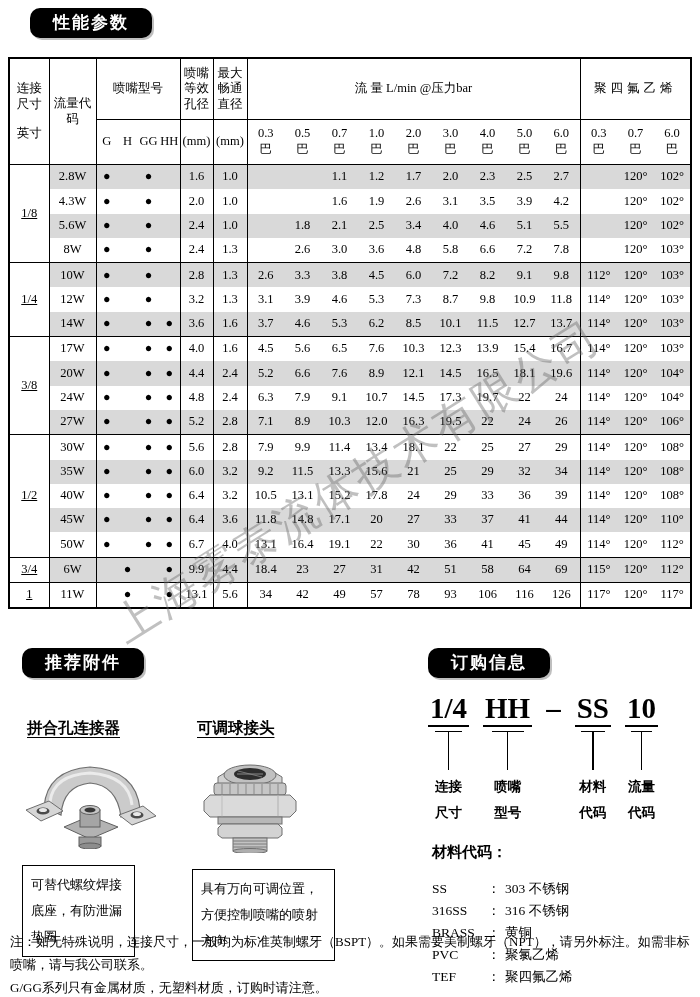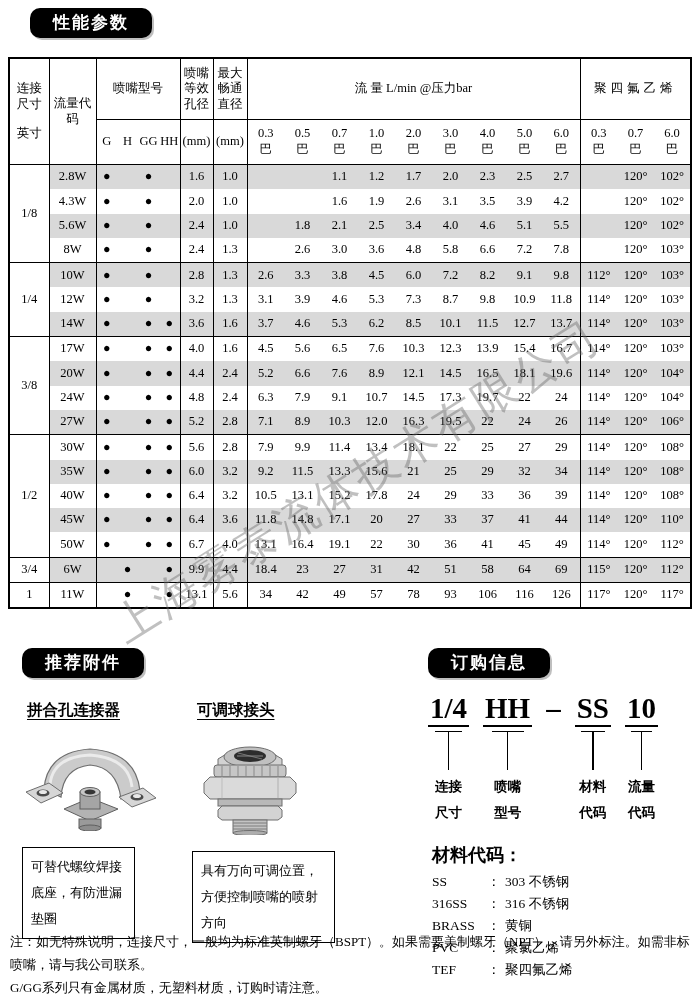--- a/index.html
+++ b/index.html
@@ -25,34 +25,34 @@
     border:none; padding:0 1px; text-align:center; vertical-align:middle;
     font-size:12.5px; font-weight:normal; line-height:1.25; overflow:hidden;
   }
   .bl { border-left:1px solid #000 !important; }
   .hb { border-bottom:1px solid #000 !important; }
   thead tr.h1 th { height:60px; }
   thead tr.h2 th { height:44px; border-bottom:1.5px solid #000; }
   tbody td { height:24.3px; }
   tbody tr.group-start td { border-top:1.5px solid #000; }
   td.shade { background:#d9d9d9; }
-  td.conn { background:#fff; font-size:12.5px; }
+  td.conn { background:#fff; font-size:12.5px;text-decoration:underline; }
   td.model { font-size:8px; }
   .angle-head { letter-spacing:4px; }
   .press { line-height:1.35; }
   
   .watermark {
     position:absolute; left:72px; top:452px; width:570px; text-align:center;
     transform:rotate(-32deg); font-size:44px; letter-spacing:3px;
     color:rgba(105,105,105,0.42); white-space:nowrap; z-index:6; pointer-events:none;
     font-family:"Liberation Serif","DejaVu Serif",serif;
   }
   
   .accessories { position:absolute; left:22px; top:648px; width:340px; }
-  .acc-items { display:flex; margin-top:22px;justify-content:flex-end; }
+  .acc-items { display:flex; margin-top:40px;justify-content:flex-end; }
   .acc-item1 { width:170px; }
   .acc-item2 { width:170px; }
   .acc-title { font-weight:bold; font-size:15.5px; text-decoration:underline; text-underline-offset:4px; margin-left:5px; }
   .acc-img { margin-top:14px; }
   .acc-desc {
     border:1.5px solid #000; font-size:13px; line-height:2; padding:6px 8px; margin-top:12px;
   }
   .acc-item1 .acc-desc { width:95px; }
   .acc-item2 .acc-desc { width:125px; margin-left:0px; }
   
@@ -61,21 +61,21 @@
   .code-part { display:flex; flex-direction:column; align-items:center; margin-right:14px; }
   .code-text {
     font-size:29px; font-weight:bold; line-height:1.0; padding:0 2px 2px 2px;
     border-bottom:2px solid #000;
   }
   .code-sep { font-size:29px; font-weight:bold; line-height:1.0; margin-right:14px; }
   .leader-h { width:65%; border-top:1.5px solid #000; margin-top:4px; }
   .leader-v { width:1.5px; height:38px; background:#000; }
   .code-label { font-size:13.5px; font-weight:bold; line-height:1.9; text-align:left; margin-top:4px; }
   .materials { margin-top:18px; margin-left:4px; }
-  .materials-title { font-weight:bold; font-size:18px; margin-bottom:4px; }
+  .materials-title { font-weight:bold; font-size:15px; margin-bottom:16px; }
   .mat-row { font-size:13.5px; line-height:1.62; display:flex; }
   .mat-code { display:inline-block; width:55px; }
   .mat-colon { display:inline-block; width:18px; }
   
   .notes { position:absolute; left:10px; top:931px; width:682px; font-size:13px; line-height:1.75; }
   .notes p { margin:0; }
 </style>
 </head>
 <body>
 

